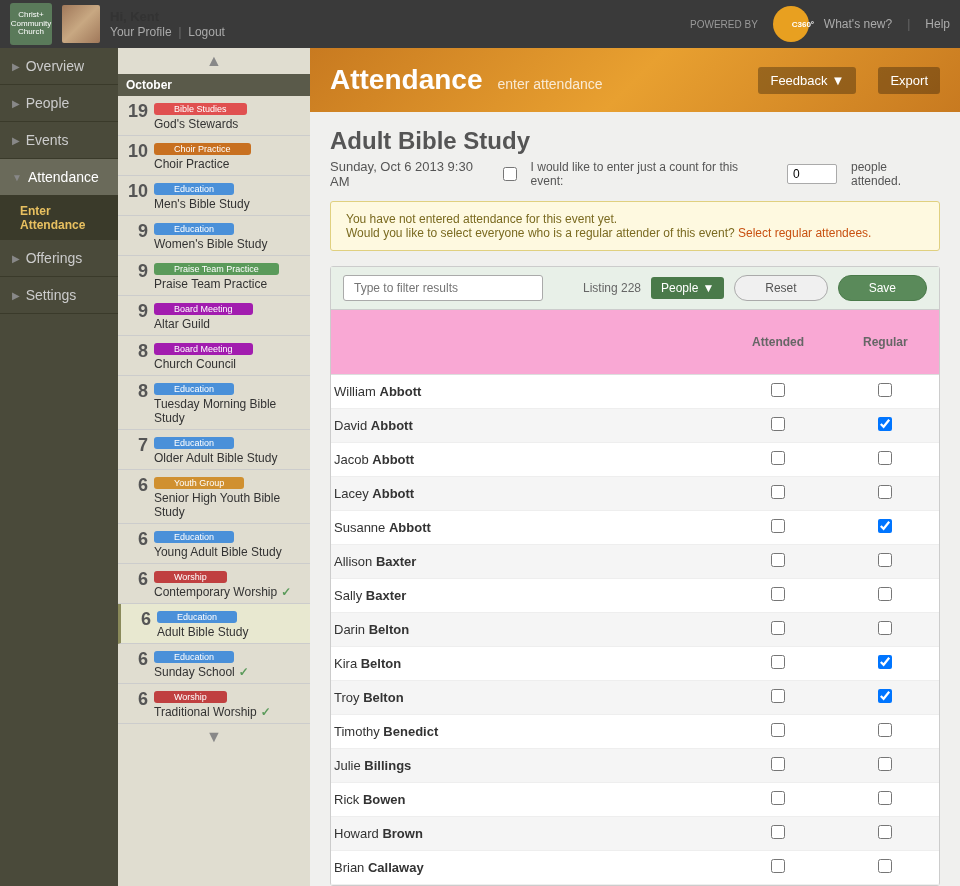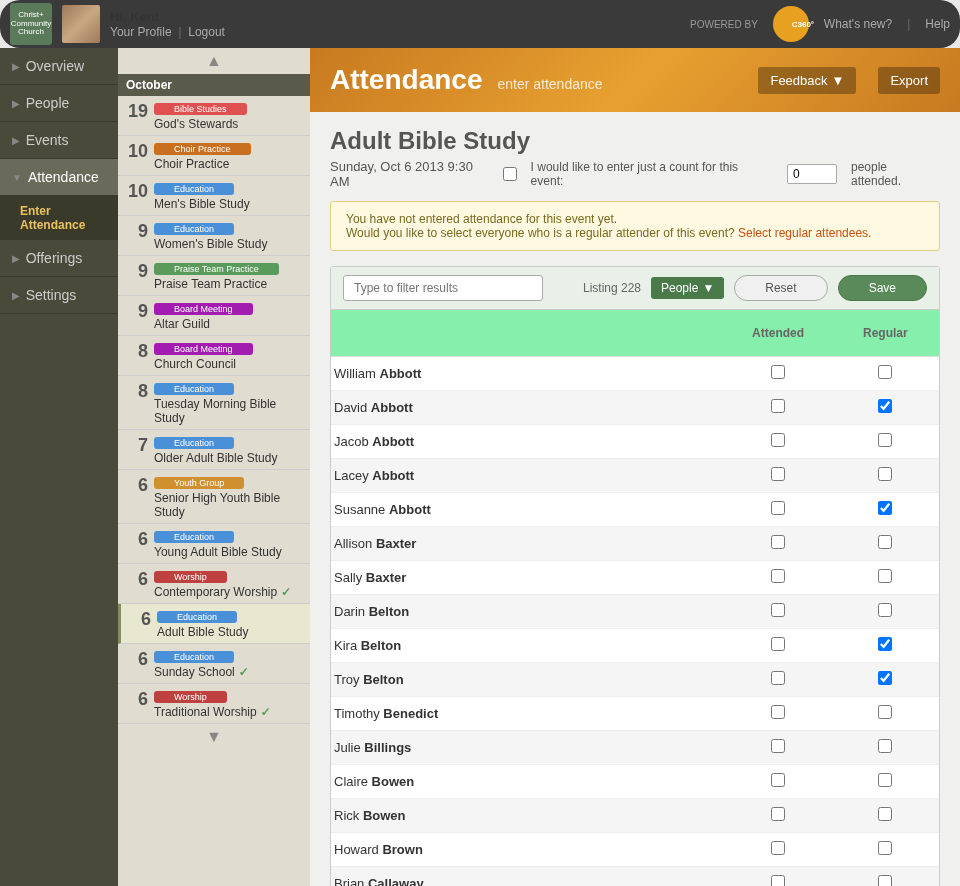--- a/index.html
+++ b/index.html
@@ -6,21 +6,20 @@
     body { font-family: Arial, sans-serif; font-size: 13px; background: #e8e8e8; color: #333; }
 
     
     .header {
       background: #3a3a3a;
       display: flex;
       align-items: center;
       padding: 0 10px;
       height: 48px;
       justify-content: space-between;
-      border-radius: 20px;
     }
     .header-left { display: flex; align-items: center; gap: 10px; }
     .logo-box {
       background: #5a7a5a;
       width: 42px; height: 42px;
       display: flex; align-items: center; justify-content: center;
       border-radius: 3px;
       color: white; font-size: 9px; text-align: center; line-height: 1.2;
     }
     .avatar { width: 38px; height: 38px; background: #888; border-radius: 2px; overflow: hidden; }
@@ -197,26 +196,26 @@
       border: 1px solid #aaa;
       cursor: pointer;
       font-size: 12px;
     }
     .btn-reset { background: #f0f0f0; color: #555; }
     .btn-save { background: #5a8a5a; color: white; border-color: #4a7a4a; }
 
     
     .attendance-table { width: 100%; border-collapse: collapse; }
     .attendance-table thead th {
-      padding: 16px 12px;
+      padding: 25px 12px;
       text-align: left;
       font-size: 12px;
       color: #666;
       border-bottom: 1px solid #ddd;
-      background: #86efac;
+      background: #f9a8d4;
     }
     .attendance-table thead th.center { text-align: center; }
     .attendance-table tbody tr { border-bottom: 1px solid #eee; }
     .attendance-table tbody tr:nth-child(even) { background: #f5f5f5; }
     .attendance-table td { padding: 8px 3px; font-size: 13px; }
     .person-name { color: #333; }
     .person-name strong { font-weight: bold; }
     .checkbox-cell { text-align: center; }
     input[type="checkbox"] { width: 14px; height: 14px; cursor: pointer; }
 
@@ -596,31 +595,20 @@
     </td>
     <td class="col-attended checkbox-cell">
       <input type="checkbox" style="">
     </td>
     <td class="col-regular checkbox-cell">
       <input type="checkbox" style="">
     </td>
   </tr>
                 <tr>
     <td class="col-name">
-      <span class="person-name">Claire <strong>Bowen</strong></span>
-    </td>
-    <td class="col-attended checkbox-cell">
-      <input type="checkbox" style="">
-    </td>
-    <td class="col-regular checkbox-cell">
-      <input type="checkbox" style="">
-    </td>
-  </tr>
-                <tr>
-    <td class="col-name">
       <span class="person-name">Rick <strong>Bowen</strong></span>
     </td>
     <td class="col-attended checkbox-cell">
       <input type="checkbox" style="">
     </td>
     <td class="col-regular checkbox-cell">
       <input type="checkbox" style="">
     </td>
   </tr>
                 <tr>

